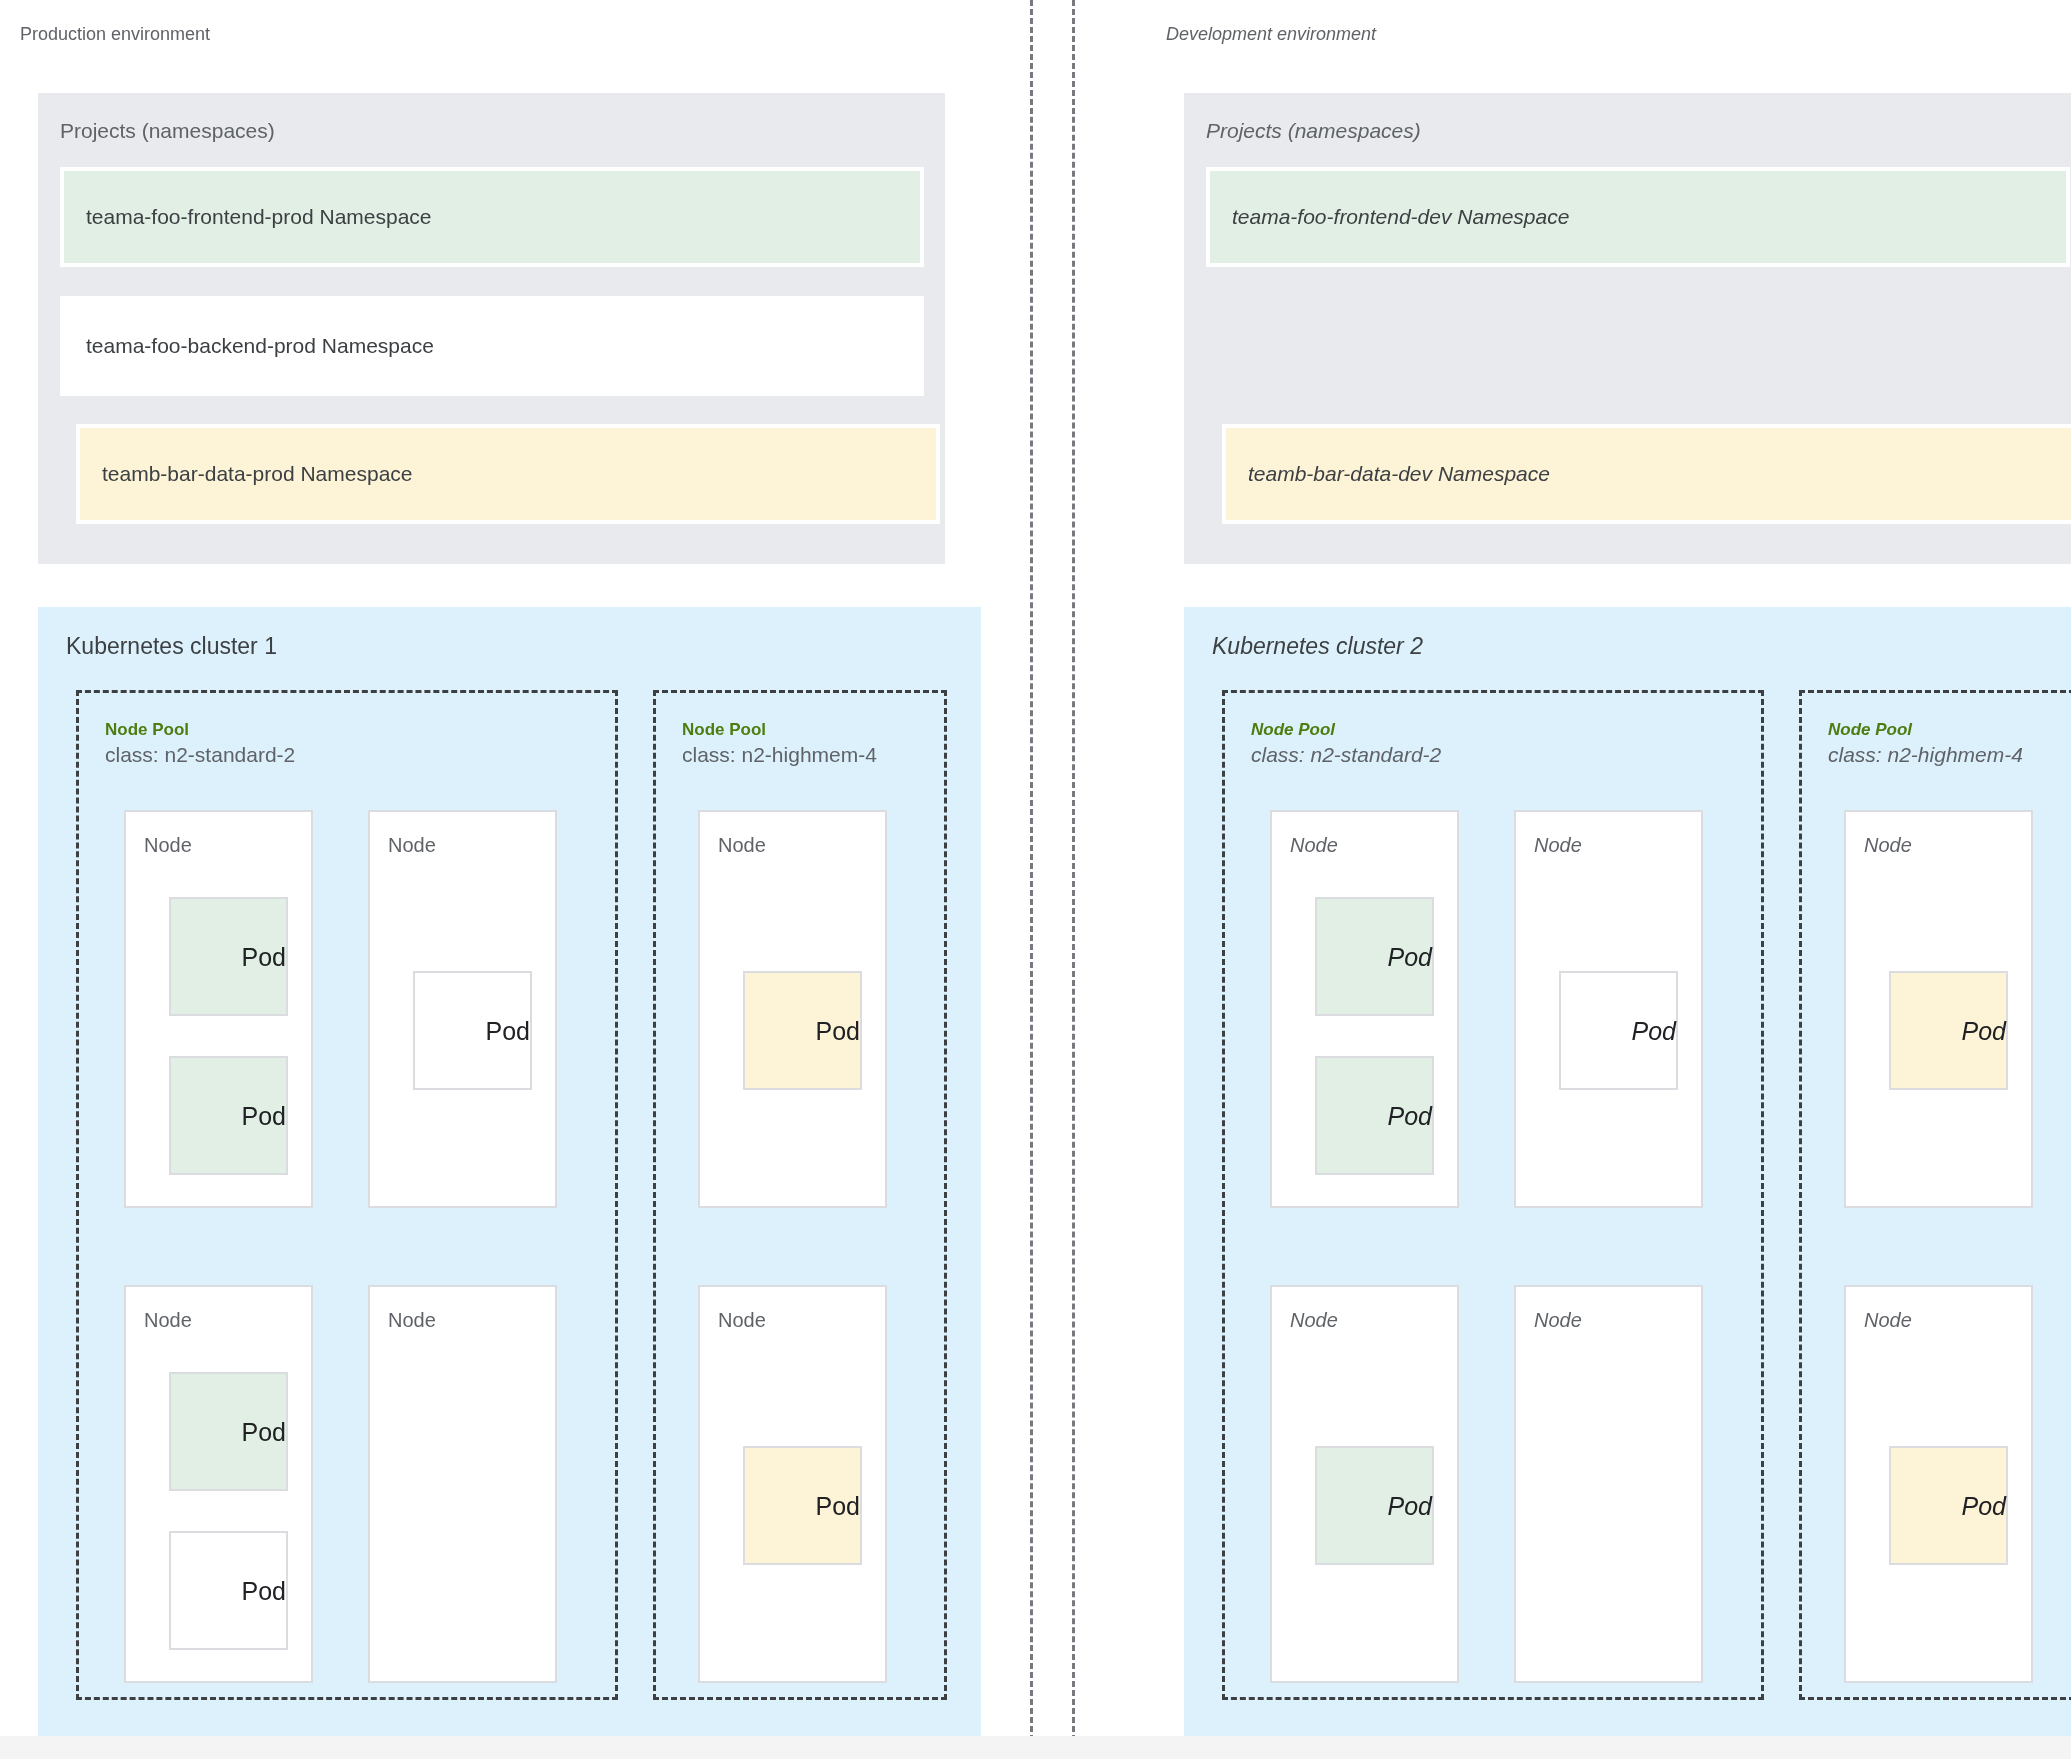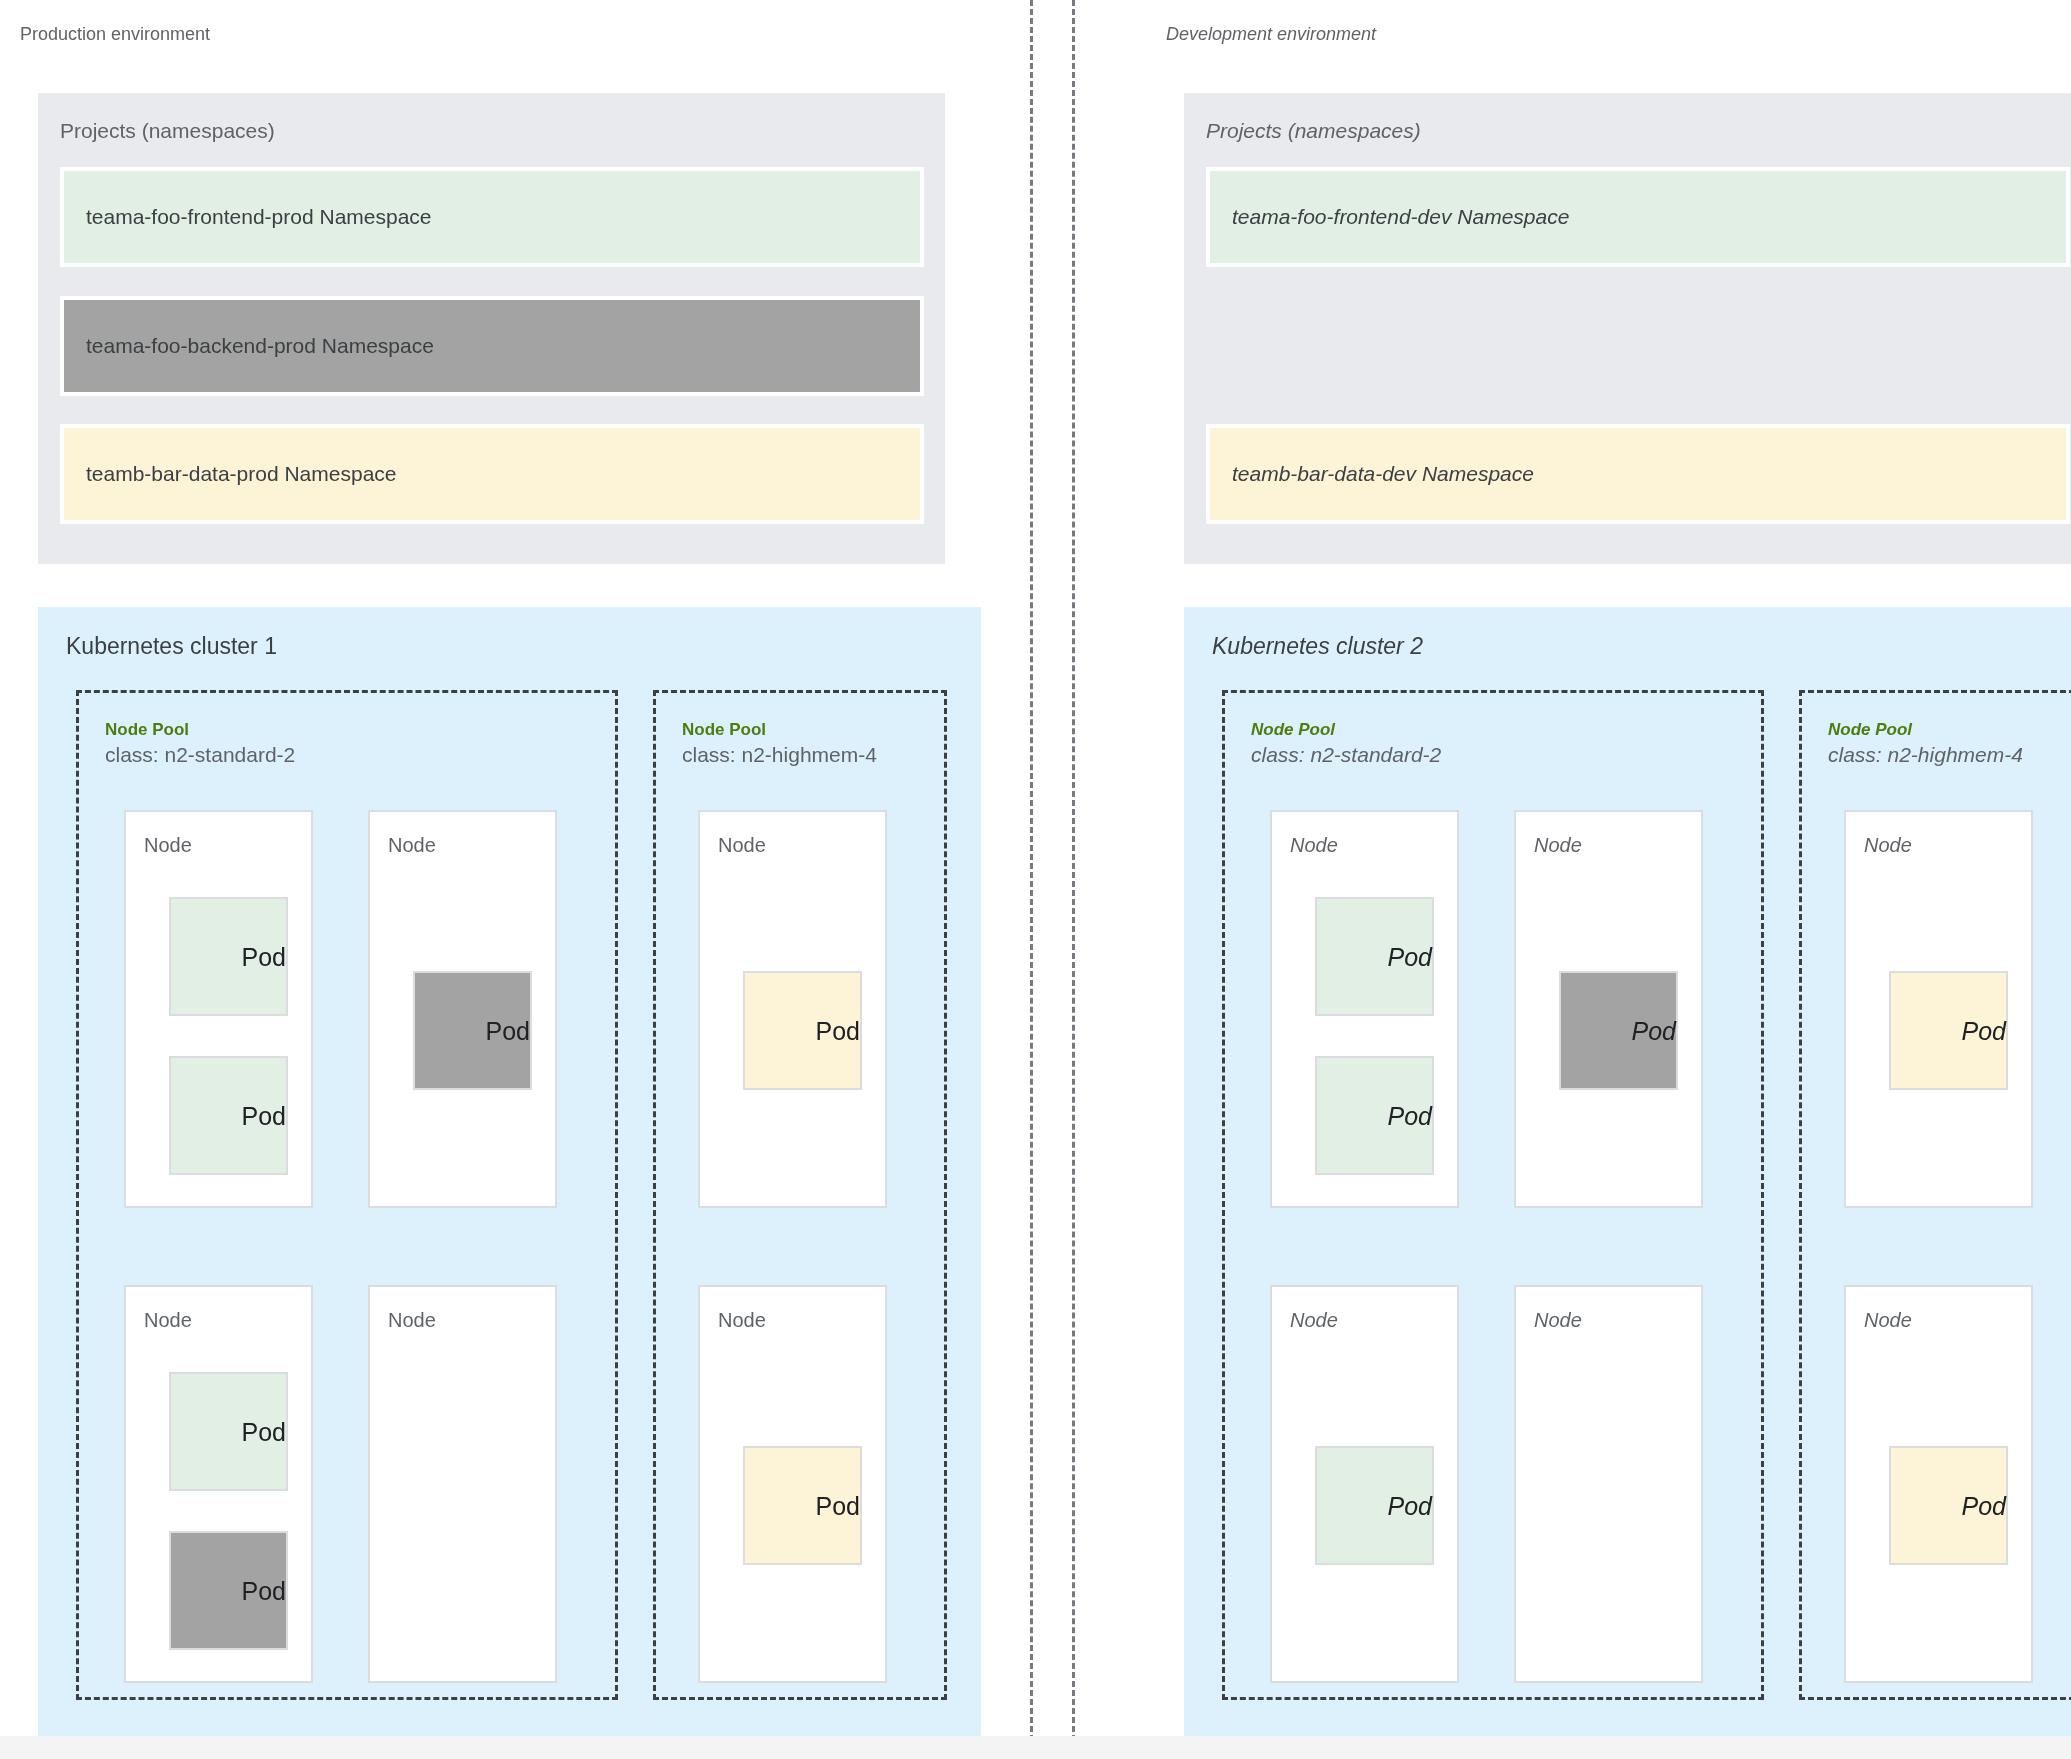--- a/index.html
+++ b/index.html
@@ -88,24 +88,24 @@
     position: absolute;
     left: 22px;
     top: 50%;
     transform: translateY(-50%);
     font-size: 21px;
     color: #3c4043;
     white-space: nowrap;
   }
   .ns.n0 { top: 74px; }
   .ns.n1 { top: 203px; }
-  .ns.n2 { top: 331px; }
+  .ns.n2 { top: 331px; margin-left: 16px; }
 
   .fill-green  { background: #e2efe5; }
-  .fill-purple { background: #a3a3a3; }
+  .fill-purple { background: #ffffff; }
   .fill-yellow { background: #fdf3d7; }
 
   
   .cluster {
     position: absolute;
     left: 38px;
     top: 607px;
     width: 943px;
     height: 1129px;
     background: #ddf1fc;

